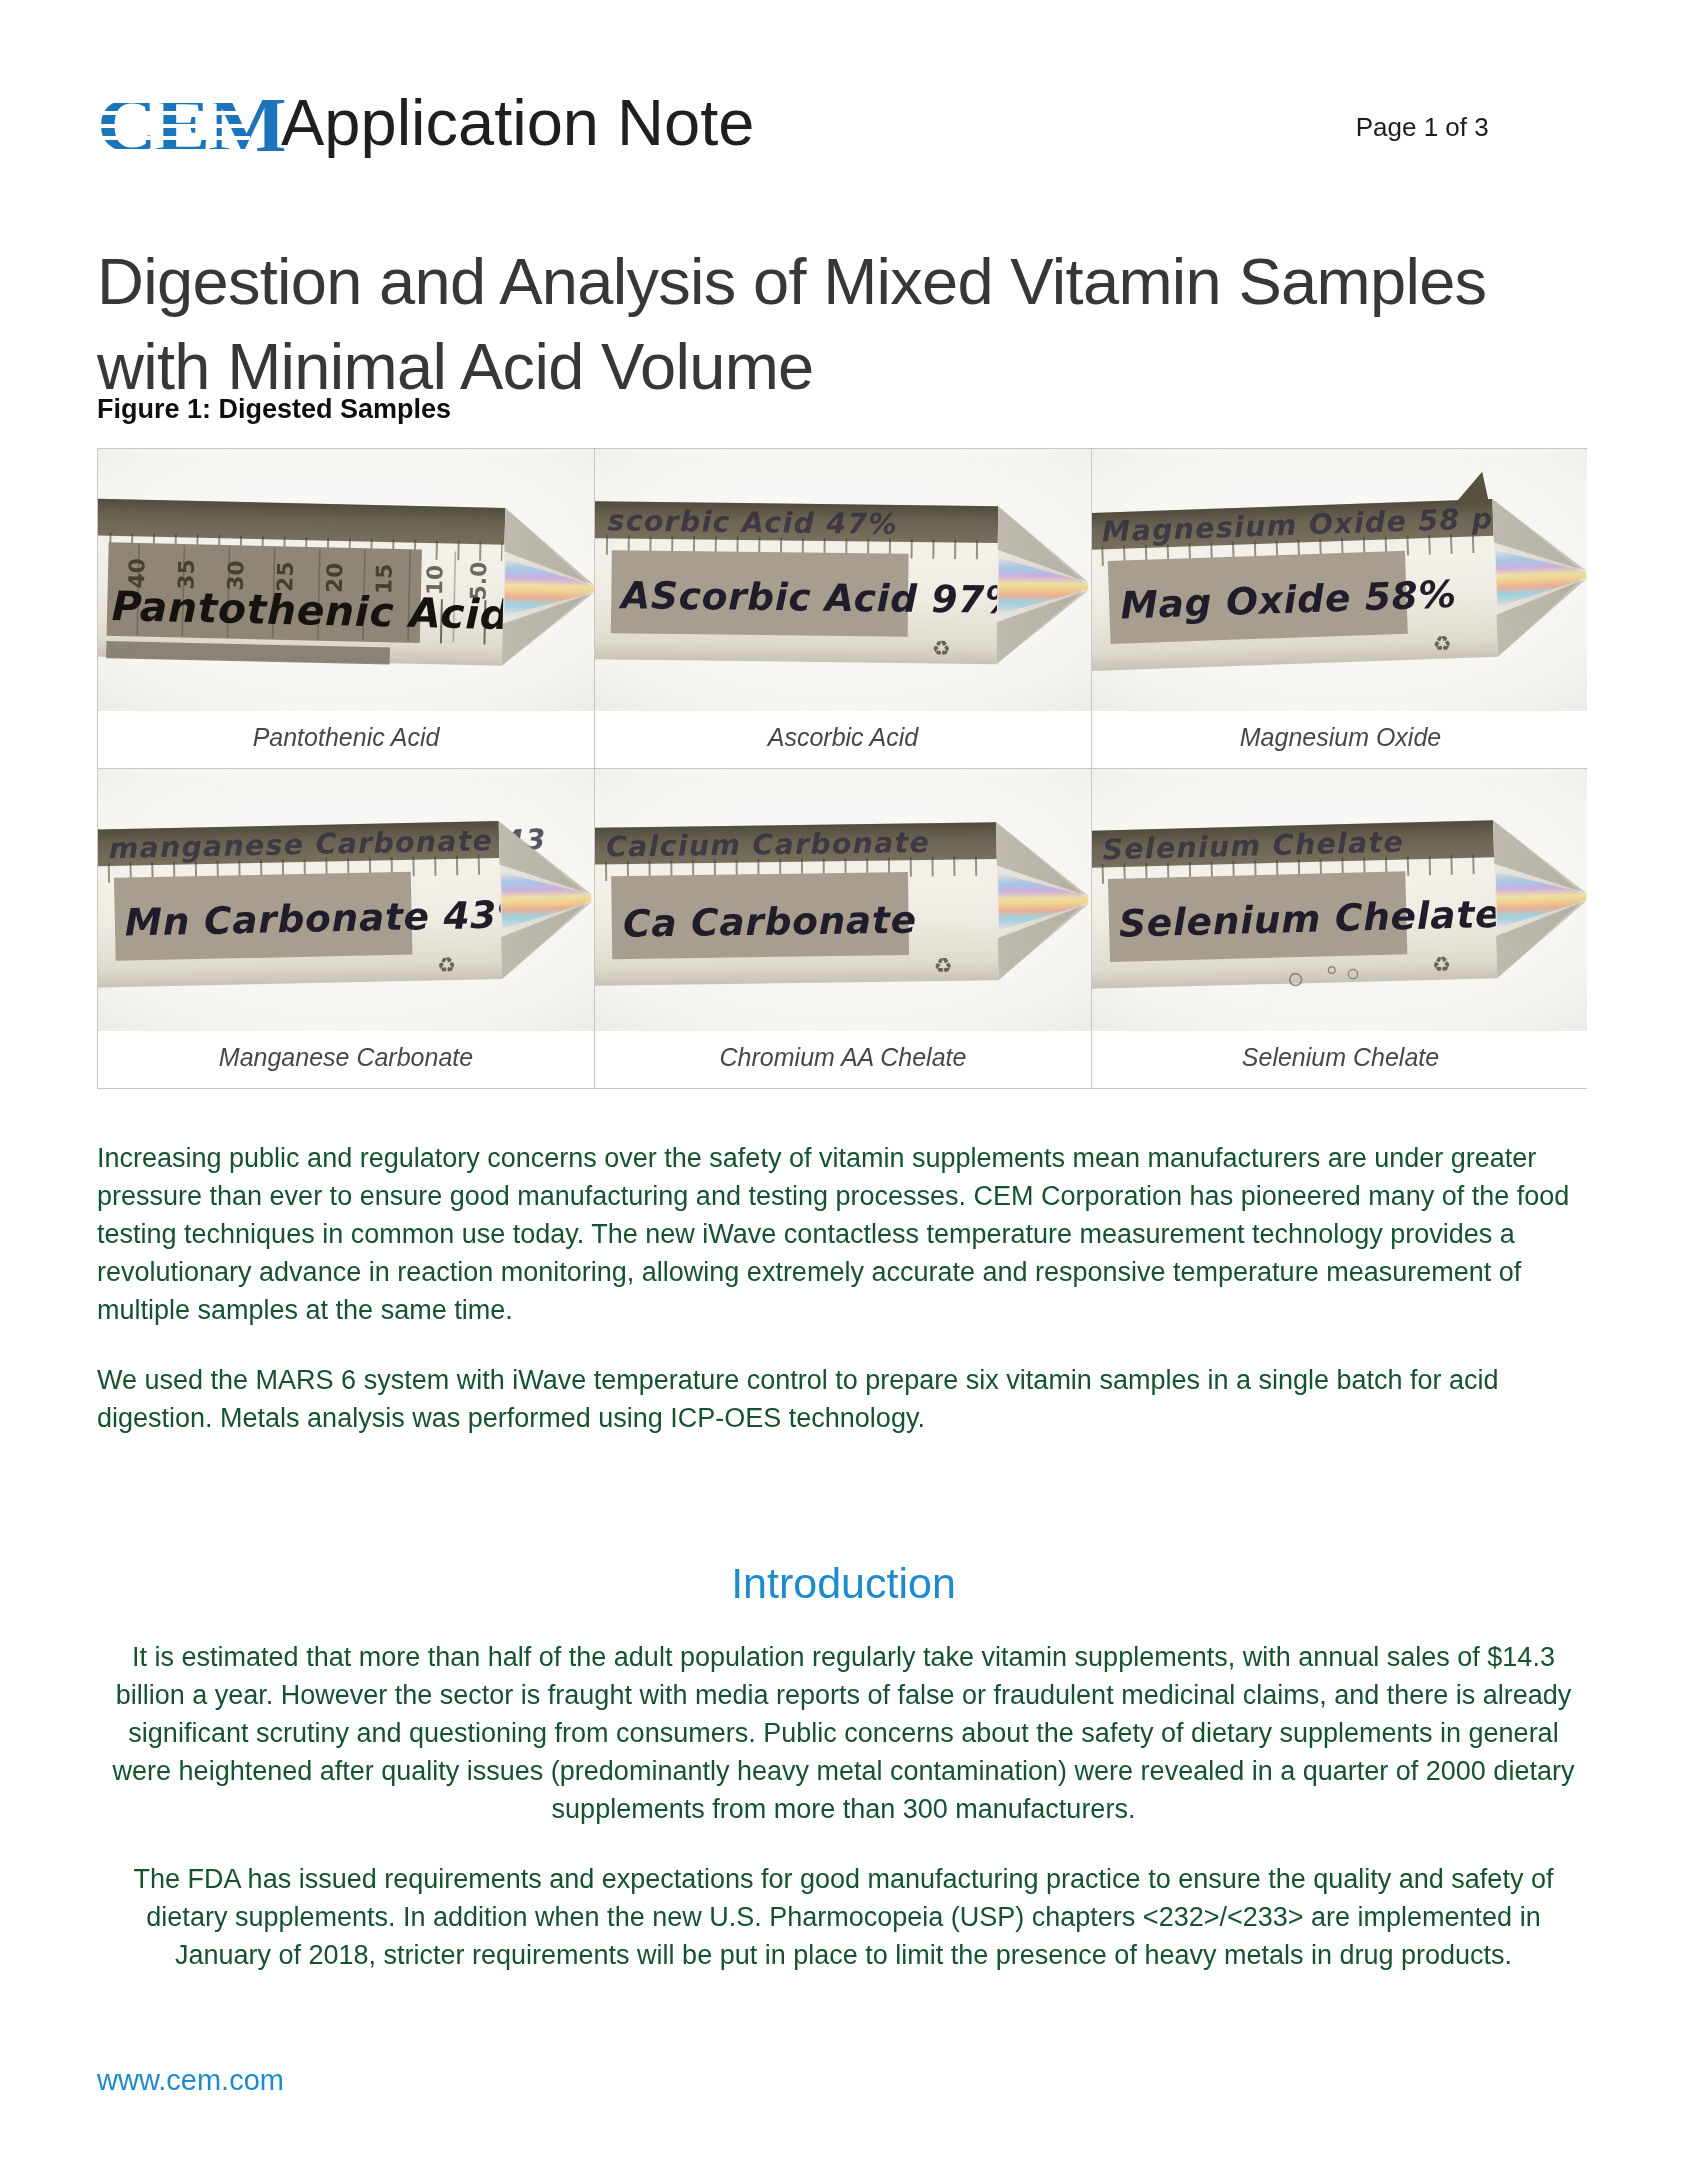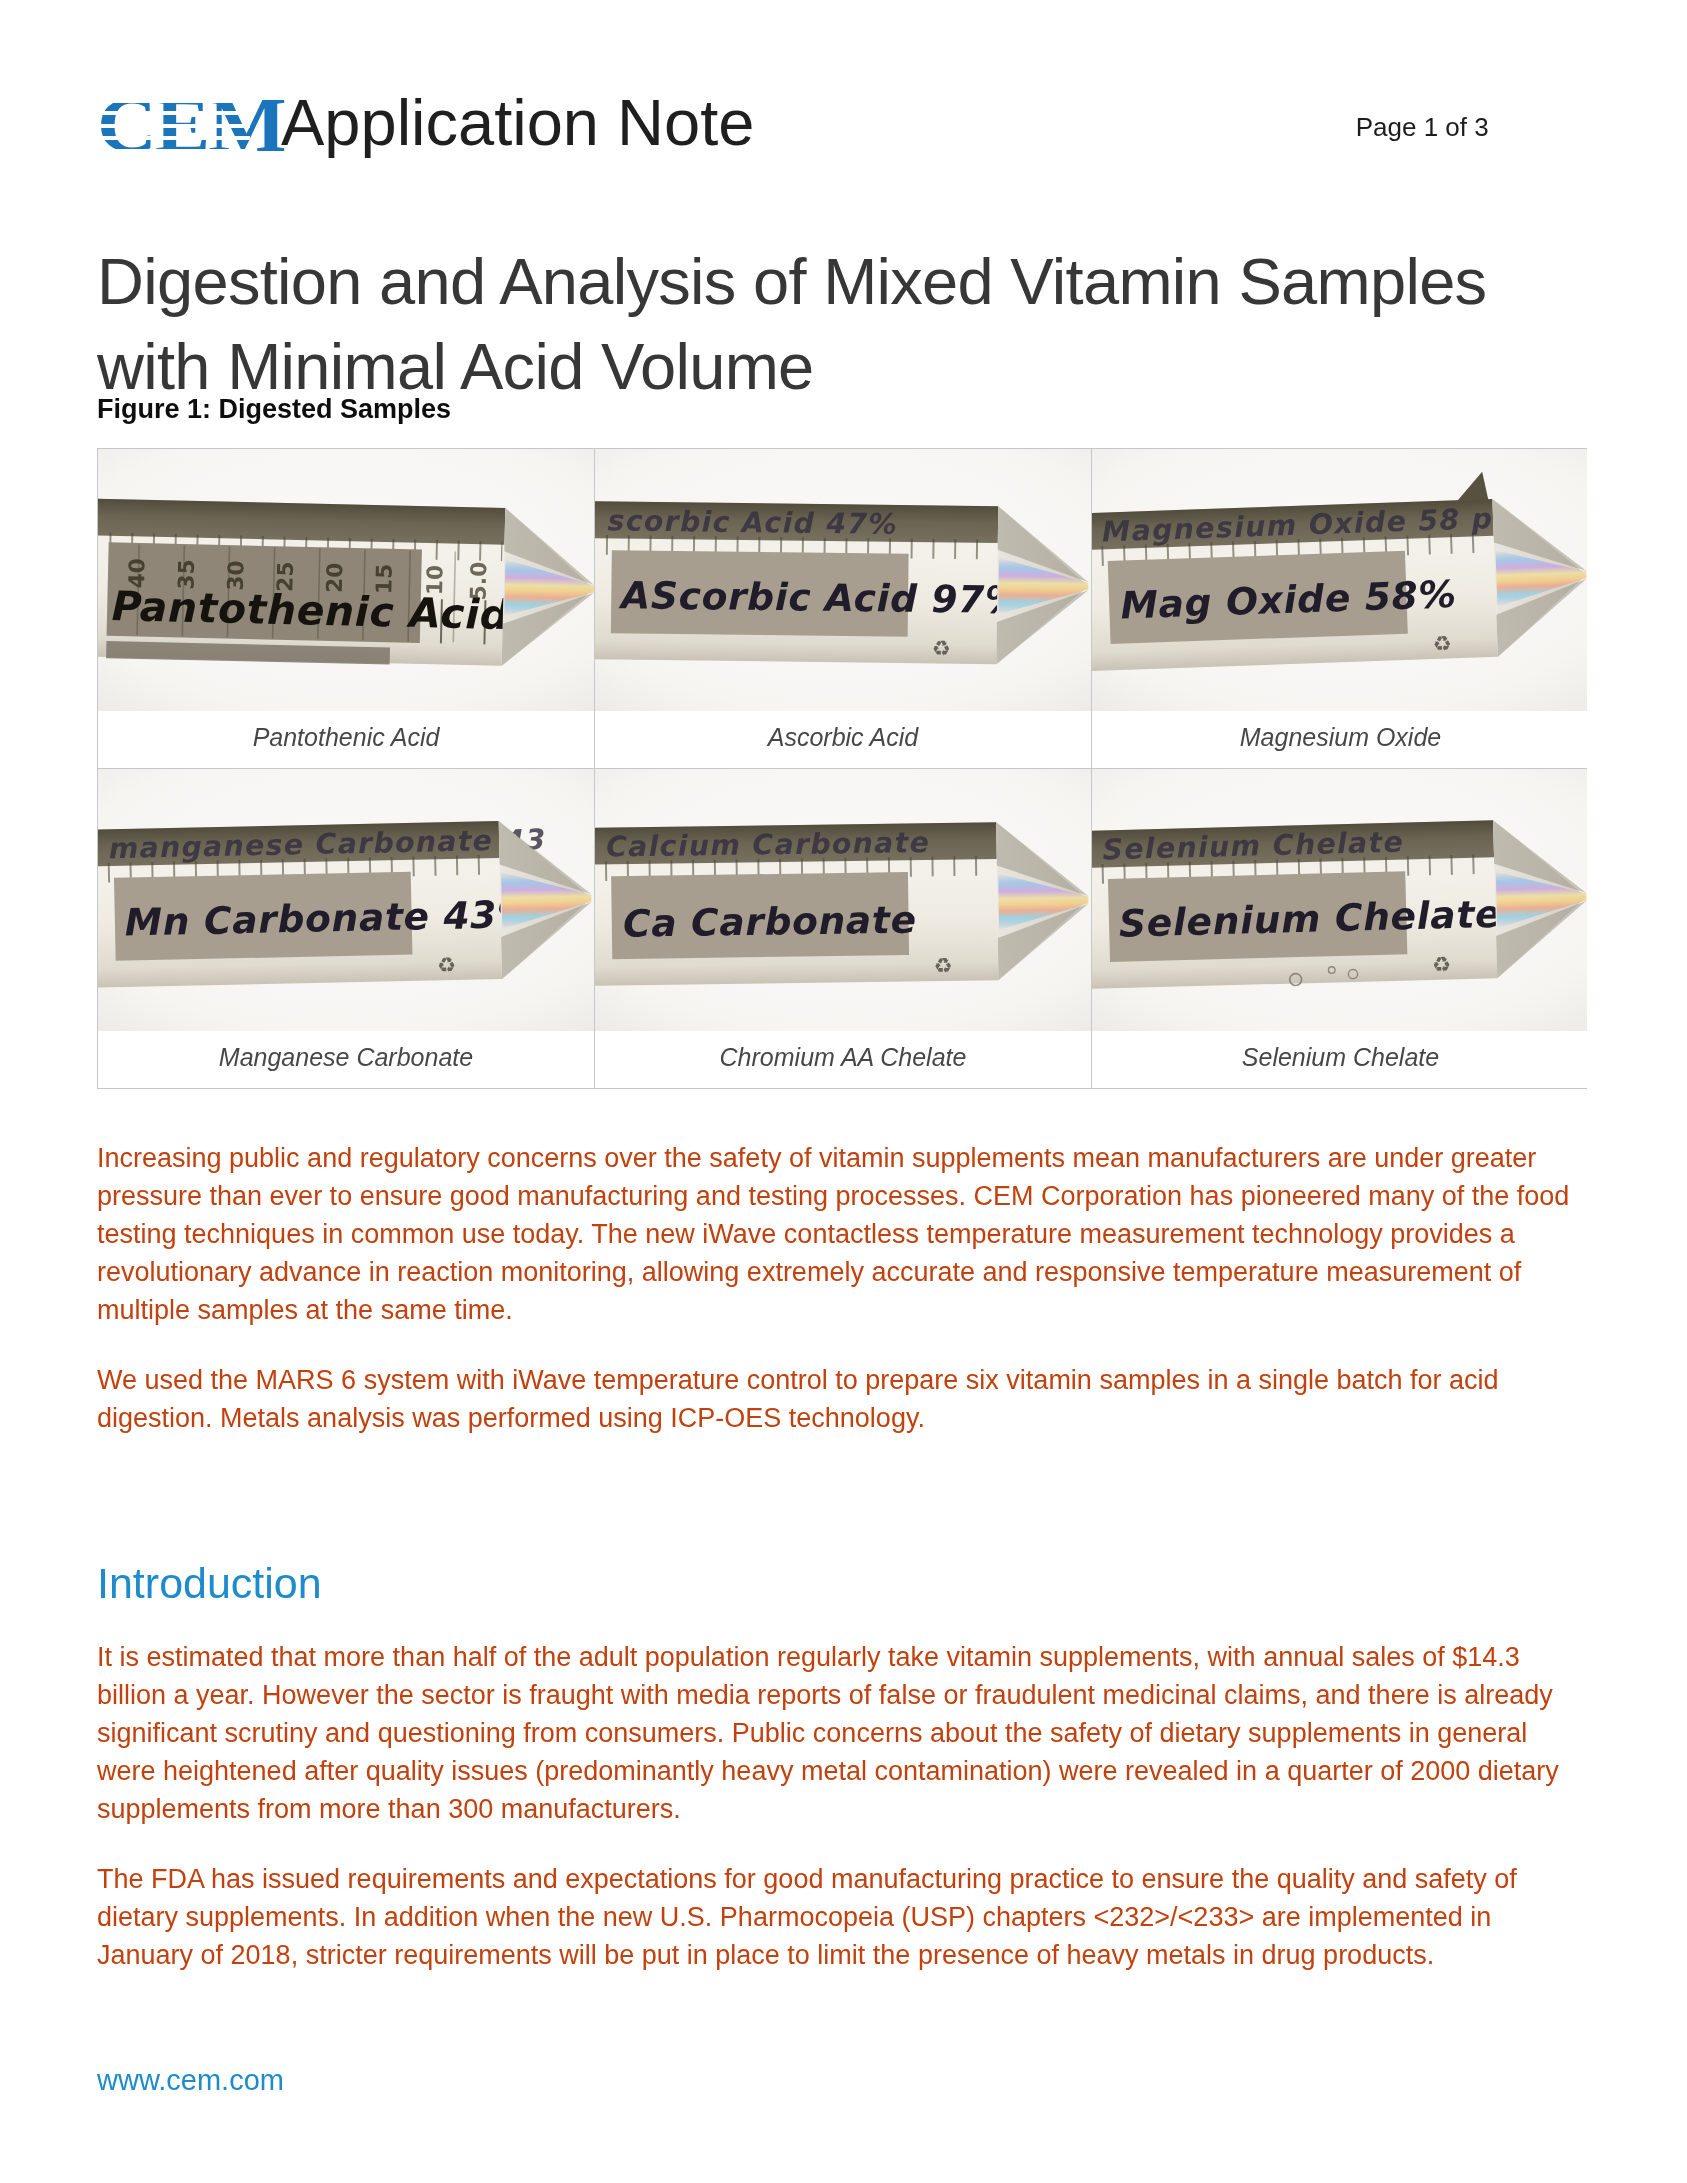--- a/index.html
+++ b/index.html
@@ -61,23 +61,23 @@
   .hand-big{font-size:62px; fill:#16130f;}
   .gradnum{font-family:"DejaVu Sans", sans-serif; font-size:33px; font-weight:700; fill:#45402f;}
   .gradnum-light{fill:#6d675a;}
   .recycle{font-size:32px; fill:#4a4640; opacity:0.8;}
 
   
   .section{position:absolute; left:97px; width:1493px;}
   .section h2{
     margin:0 0 30px 0; font-size:43px; font-weight:400; color:#1e8bcd; letter-spacing:0;
   }
-  .section p{margin:0 0 32px 0; font-size:27px; line-height:38px; color:#c2410c;}
+  .section p{margin:0 0 32px 0; font-size:27px; line-height:38px; color:#14532d;}
   #sec-abstract{top:1139px;}
-  #sec-intro{top:1559px;}
+  #sec-intro{top:1559px;text-align:center;}
 
   .footer{position:absolute; left:97px; top:2064px; font-size:29px;text-align:right;}
   .footer a{color:#1e8bcd; text-decoration:none;}
 </style>
 </head>
 <body>
 
 <svg width="0" height="0" style="position:absolute" aria-hidden="true">
   <defs>
     <radialGradient id="bgVig" cx="0.5" cy="0.45" r="0.8">

